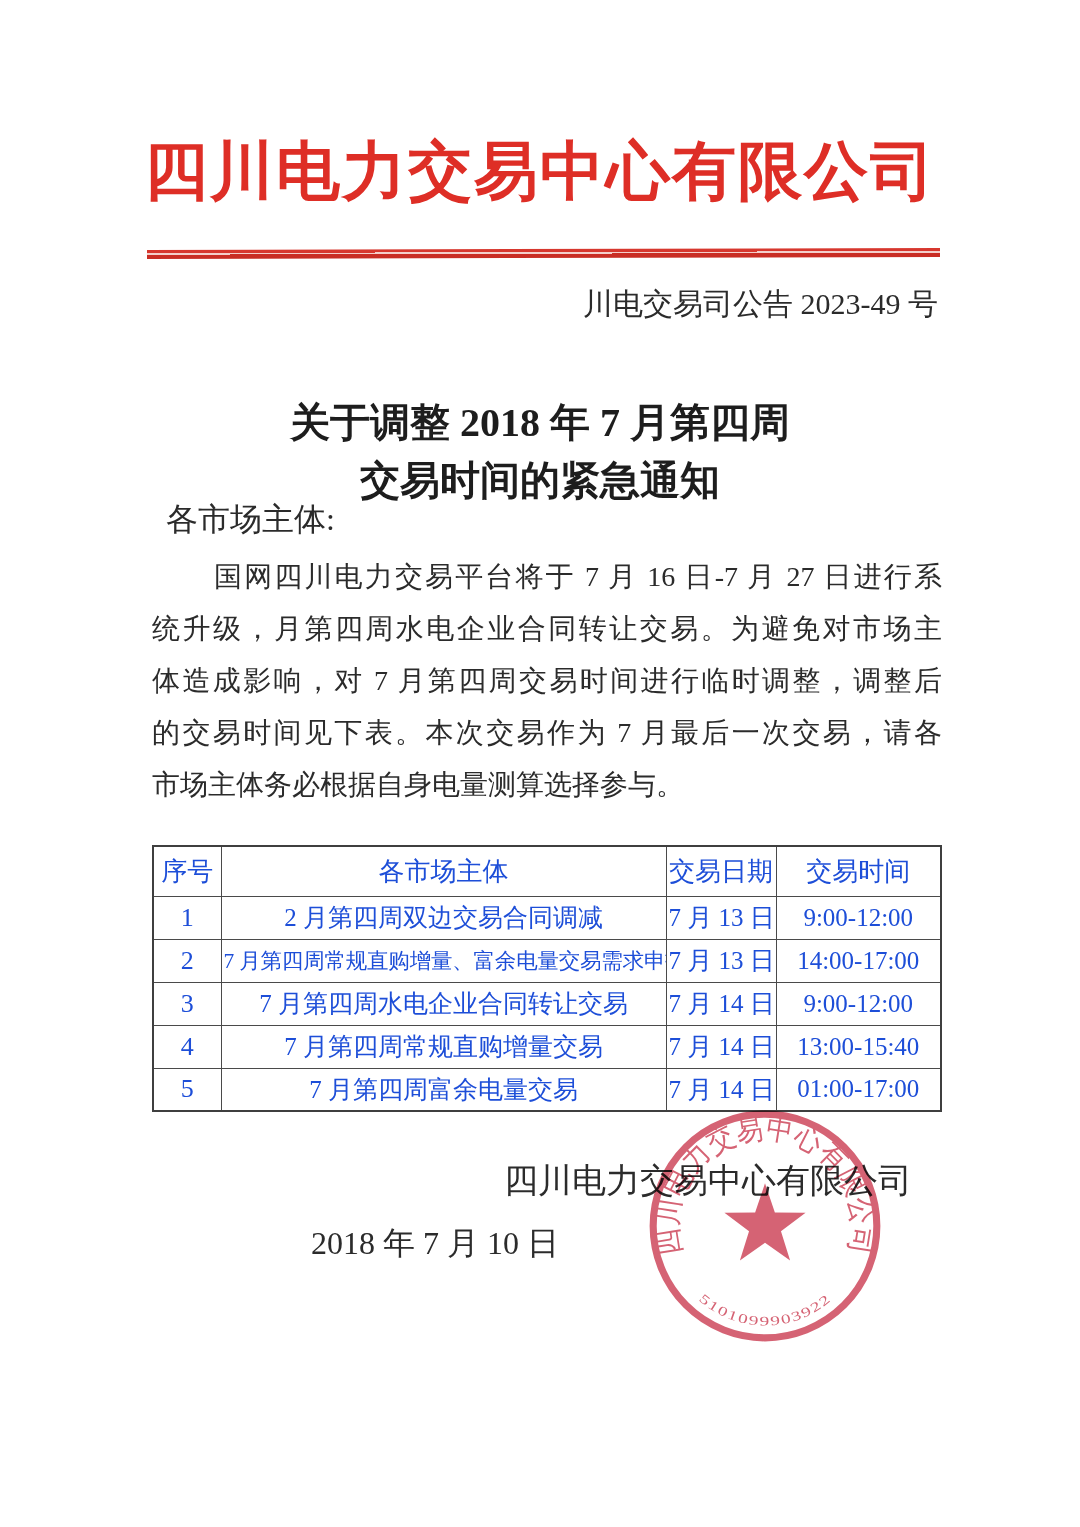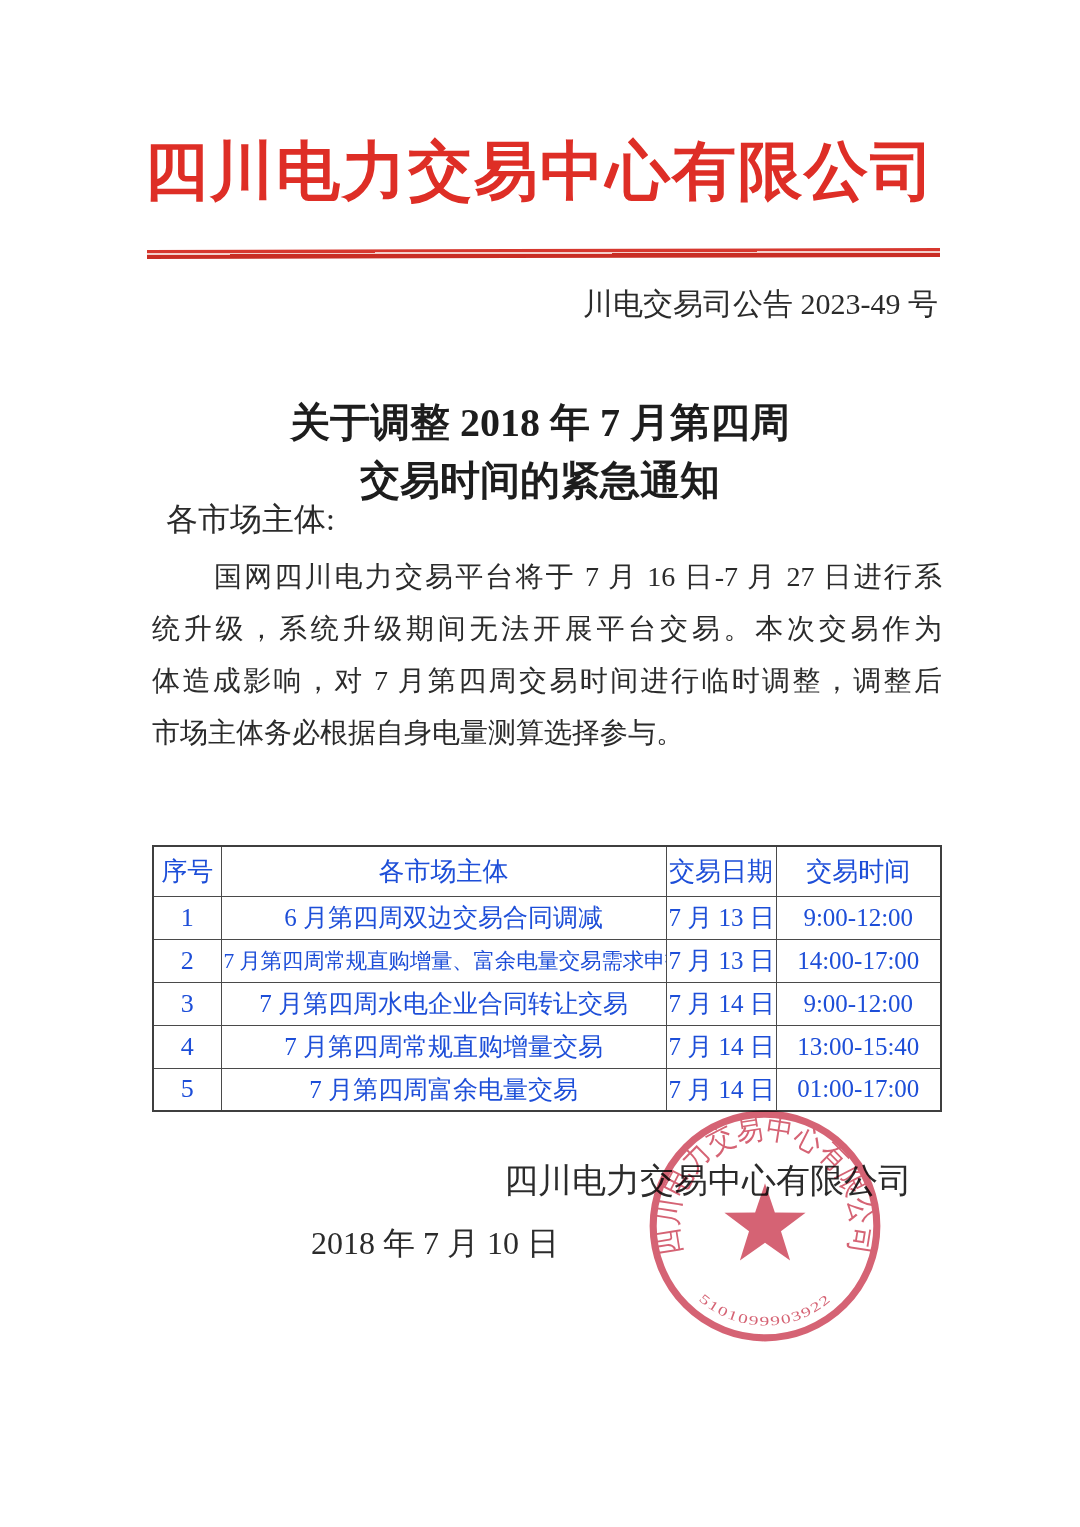--- a/index.html
+++ b/index.html
@@ -108,22 +108,23 @@
 
   <div class="doc-title">
     <div>关于调整 2018 年 7 月第四周</div>
     <div>交易时间的紧急通知</div>
   </div>
 
   <div class="salutation">各市场主体:</div>
 
   <div class="body-text">
     <div class="body-line first">国网四川电力交易平台将于 7 月 16 日-7 月 27 日进行系</div>
-    <div class="body-line">统升级，系统升级期间无法开展平台交易。本次交易作为</div>
+    <div class="body-line">统升级，月第四周水电企业合同转让交易。为避免对市场主</div>
     <div class="body-line">体造成影响，对 7 月第四周交易时间进行临时调整，调整后</div>
+    <div class="body-line">的交易时间见下表。本次交易作为 7 月最后一次交易，请各</div>
     <div class="body-line last">市场主体务必根据自身电量测算选择参与。</div>
   </div>
 
   <table class="trade-table">
     <colgroup>
       <col class="col-seq">
         <col class="col-name">
         <col class="col-date">
         <col class="col-time">
     </colgroup>
@@ -131,21 +132,21 @@
       <tr>
         <th>序号</th>
         <th>各市场主体</th>
         <th>交易日期</th>
         <th>交易时间</th>
       </tr>
     </thead>
     <tbody>
       <tr>
         <td class="cell-seq">1</td>
-        <td class="cell-name">6 月第四周双边交易合同调减</td>
+        <td class="cell-name">2 月第四周双边交易合同调减</td>
         <td class="cell-date">7 月 13 日</td>
         <td class="cell-time">9:00-12:00</td>
       </tr>
       <tr>
         <td class="cell-seq">2</td>
         <td class="cell-name">7 月第四周常规直购增量、富余电量交易需求申报</td>
         <td class="cell-date">7 月 13 日</td>
         <td class="cell-time">14:00-17:00</td>
       </tr>
       <tr>

